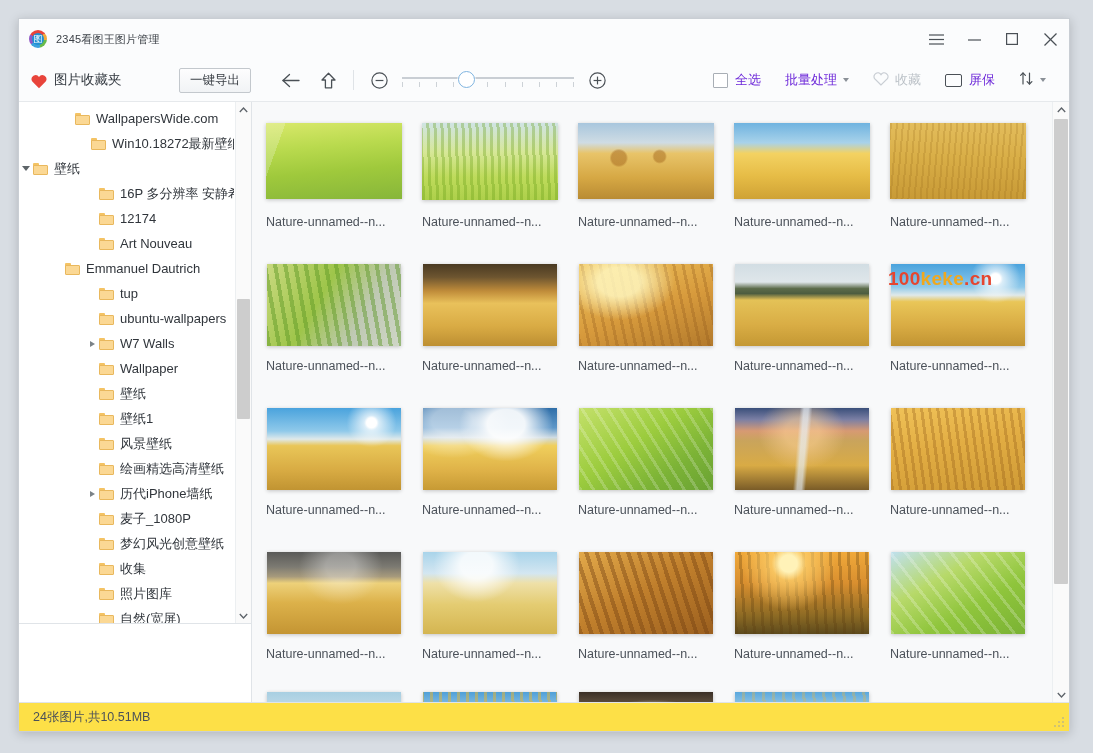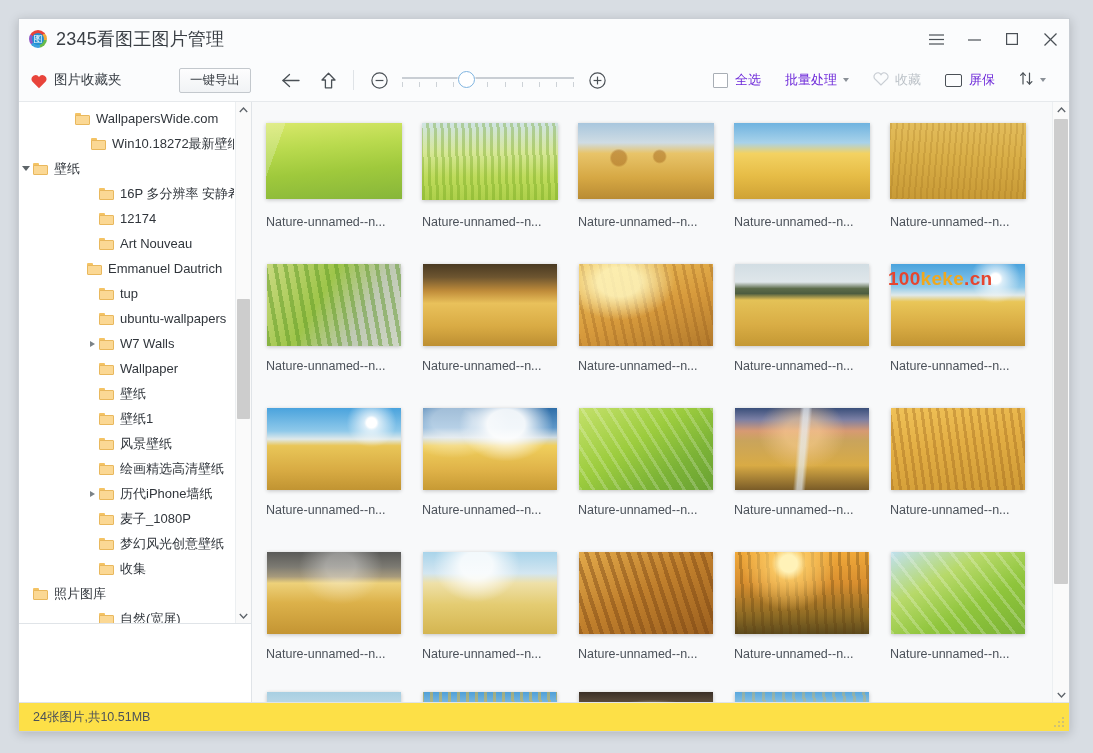--- a/index.html
+++ b/index.html
@@ -50,21 +50,21 @@
     position:absolute;left:3px;top:3px;right:3px;bottom:3px;
     border-radius:50%;
     background:#1f8fd4;
   }
   .app-icon .glyph{
     position:absolute;left:0;top:0;right:0;bottom:0;
     display:flex;align-items:center;justify-content:center;
     color:#fff;font-size:9px;z-index:2;line-height:1;
   }
   .title-text{
-    font-size:18px;color:#3a3f45;letter-spacing:.2px;
+    font-size:11px;color:#3a3f45;letter-spacing:.2px;
   }
   .win-controls{
     position:absolute;right:0;top:0;height:40px;
     display:flex;align-items:center;
   }
   .wc{
     width:38px;height:40px;
     display:flex;align-items:center;justify-content:center;
     color:#4a5056;
     cursor:default;
@@ -468,21 +468,21 @@
               <div class="tnode" style="padding-left: 66px;">
                 <span class="twist"></span>
                 <span class="folder"></span>
                 <span class="tlabel">12174</span>
               </div>
               <div class="tnode" style="padding-left: 66px;">
                 <span class="twist"></span>
                 <span class="folder"></span>
                 <span class="tlabel">Art Nouveau</span>
               </div>
-              <div class="tnode" style="padding-left: 54px; align-items: center;">
+              <div class="tnode" style="padding-left: 32px; align-items: center;">
                 <span class="twist"></span>
                 <span class="folder"></span>
                 <span class="tlabel">Emmanuel  Dautrich</span>
               </div>
               <div class="tnode" style="padding-left: 66px;">
                 <span class="twist"></span>
                 <span class="folder"></span>
                 <span class="tlabel">tup</span>
               </div>
               <div class="tnode" style="padding-left: 66px;">
@@ -537,21 +537,21 @@
               <div class="tnode" style="padding-left: 66px;">
                 <span class="twist"></span>
                 <span class="folder"></span>
                 <span class="tlabel">梦幻风光创意壁纸</span>
               </div>
               <div class="tnode" style="padding-left: 66px;">
                 <span class="twist"></span>
                 <span class="folder"></span>
                 <span class="tlabel">收集</span>
               </div>
-              <div class="tnode" style="">
+              <div class="tnode" style="padding-left: 66px;">
                 <span class="twist"></span>
                 <span class="folder"></span>
                 <span class="tlabel">照片图库</span>
               </div>
               <div class="tnode" style="padding-left: 66px;">
                 <span class="twist"></span>
                 <span class="folder"></span>
                 <span class="tlabel">自然(宽屏)</span>
               </div>
             </div>

